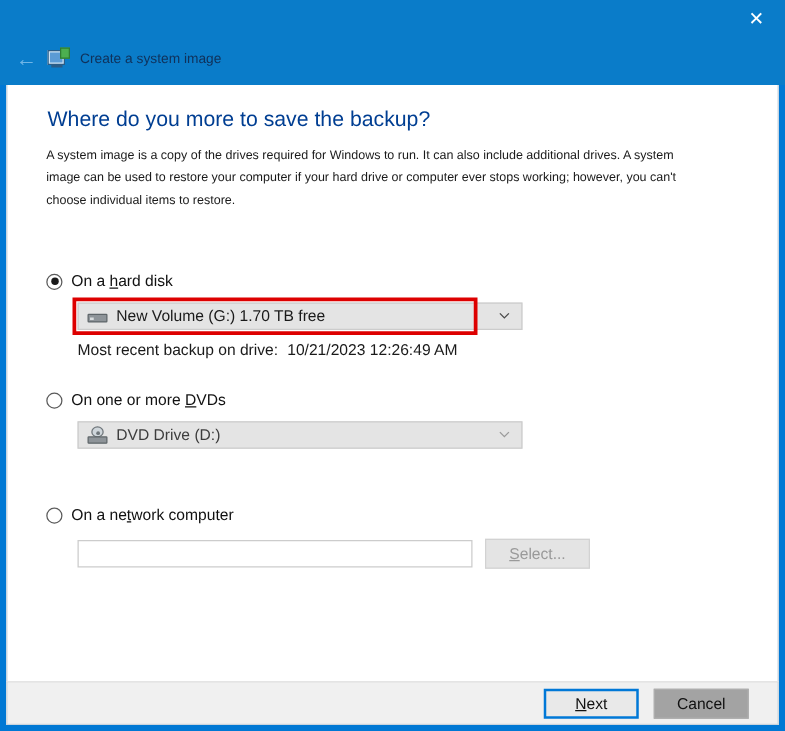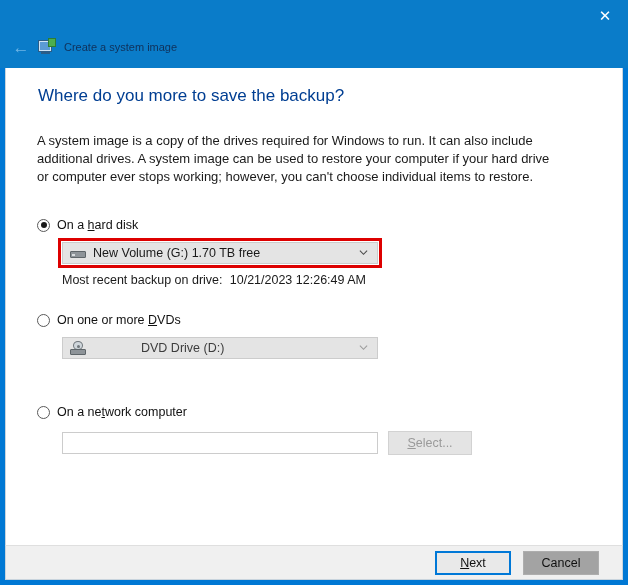--- a/index.html
+++ b/index.html
@@ -127,23 +127,23 @@
     position: absolute;
     left: 32px;
     top: 18px;
     font-size: 17px;
     color: #003e92;
   }
 
   .body-copy {
     position: absolute;
     left: 31px;
-    top: 64px;
+    top: 48px;
     width: 523px;
-    font-size: 13px;
+    font-size: 10px;
     line-height: 18px;
     color: #1a1a1a;
   }
 
   
   .option-group { position: absolute; left: 31px; }
   .group-hard   { top: 148px; }
   .group-dvd    { top: 243px; }
   .group-net    { top: 335px; }
 
@@ -183,30 +183,30 @@
   .radio-label u { text-decoration: underline; }
 
   
   .combo-wrap {
     position: relative;
     margin-left: 25px;
     margin-top: 8px;
   }
   .combo {
     position: relative;
-    width: 316px;
+    width: 356px;
     height: 22px;
     background: #e4e4e4;
     border: 1px solid #cccccc;
     box-sizing: border-box;
     display: flex;
     align-items: center;
     cursor: pointer;
   }
-  .combo.disabled { cursor: default; gap: 48px; }
+  .combo.disabled { cursor: default; }
   .combo-text {
     margin-left: 7px;
     font-size: 12.5px;
     color: #1a1a1a;
     white-space: nowrap;
   }
   .combo.disabled .combo-text { color: #3d3d3d; }
   .chevron {
     position: absolute;
     right: 9px;

